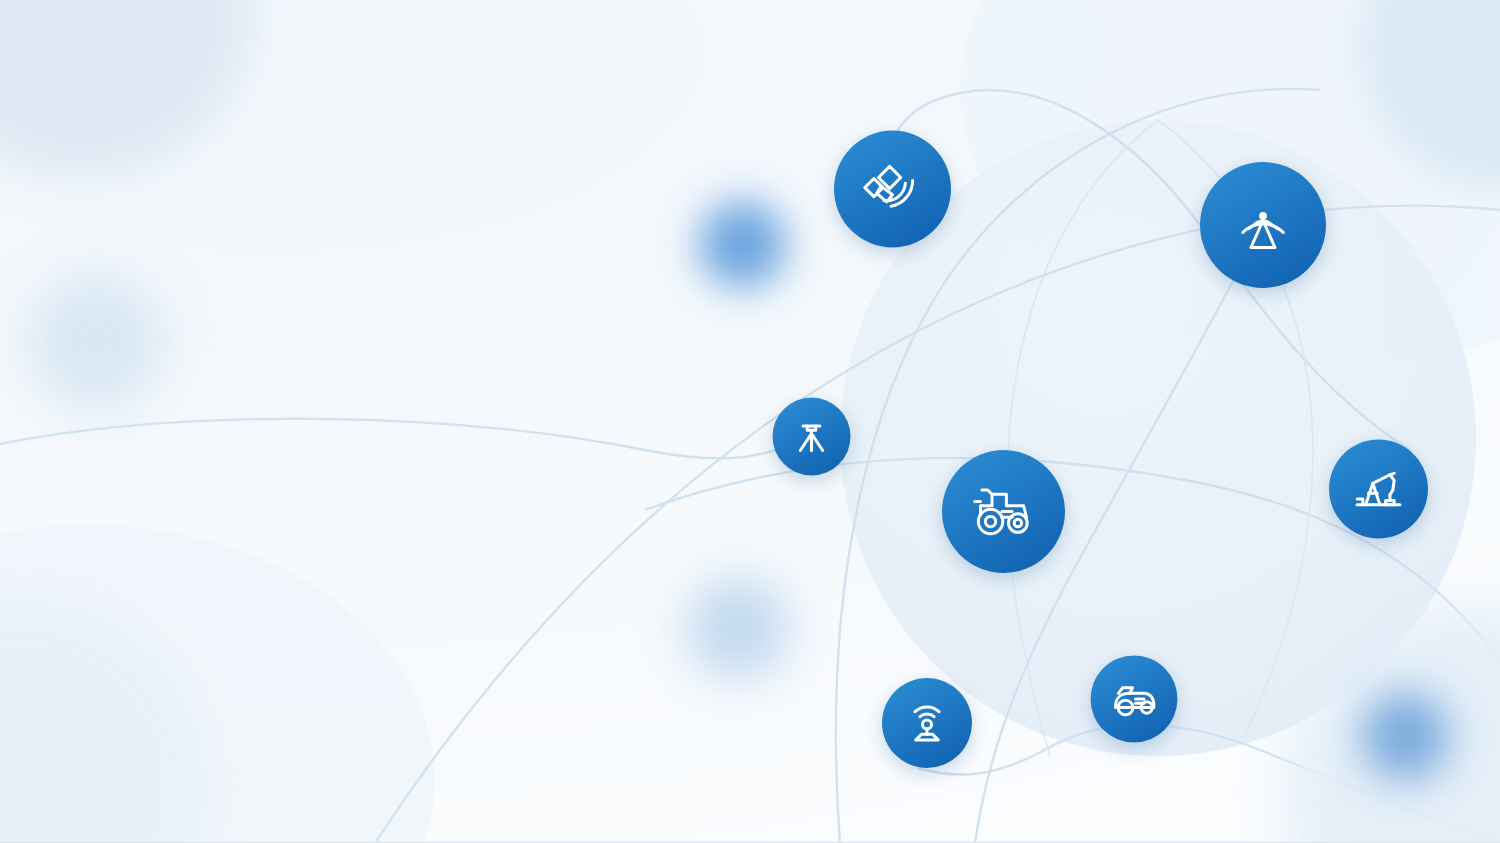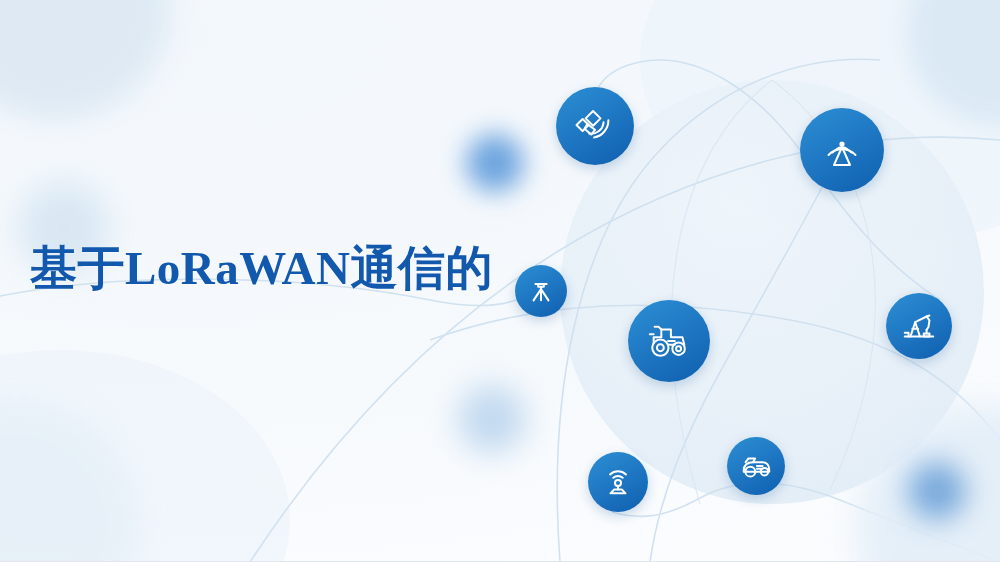--- a/index.html
+++ b/index.html
@@ -189,21 +189,20 @@
     <span class="blob blob-tr"></span>
     <span class="blob blob-left-mid"></span>
     <span class="blob blob-bl"></span>
     <span class="blob blob-br"></span>
     <span class="blob blob-dot-center"></span>
     <span class="blob blob-dot-low"></span>
     <span class="blob blob-dot-right"></span>
   </div>
 
   <div class="title-block">
-    <div class="title-line first">基于LoRaWAN通信的</div>
   </div>
 
   <div class="node" style="left:556px; top:87px; width:78px; height:78px;">
     <span>
       <svg width="42" height="42" viewBox="0 0 44 44">
         <rect x="14.5" y="8.5" width="11" height="11" transform="rotate(45 20 14)"></rect>
         <rect x="4.5" y="16.5" width="9" height="9" transform="rotate(45 9 21)"></rect>
         <path d="M 14 20 L 22 26 L 18 31 L 11 25 Z"></path>
         <path d="M 16 30 A 13 13 0 0 0 31 18"></path>
         <path d="M 21 34 A 18 18 0 0 0 36 16"></path>

